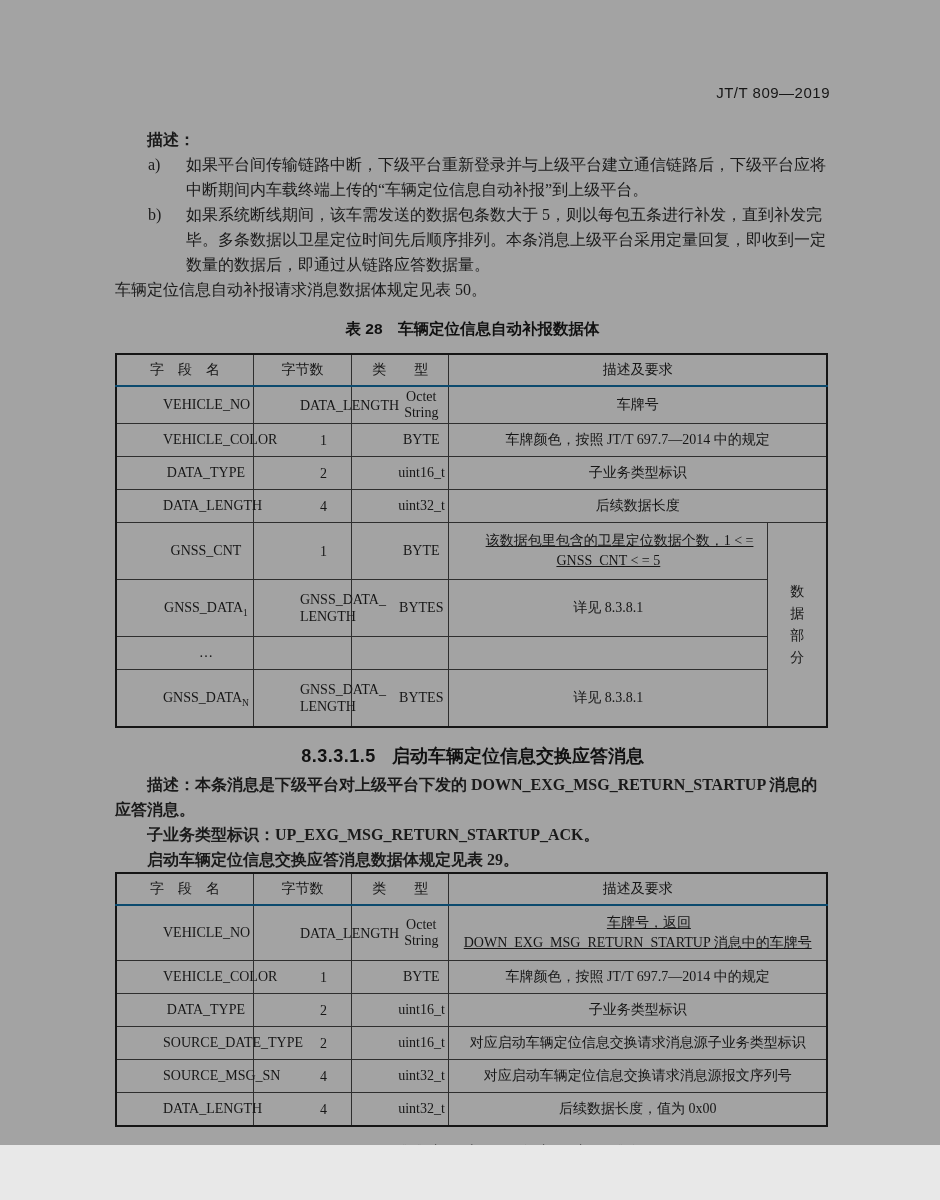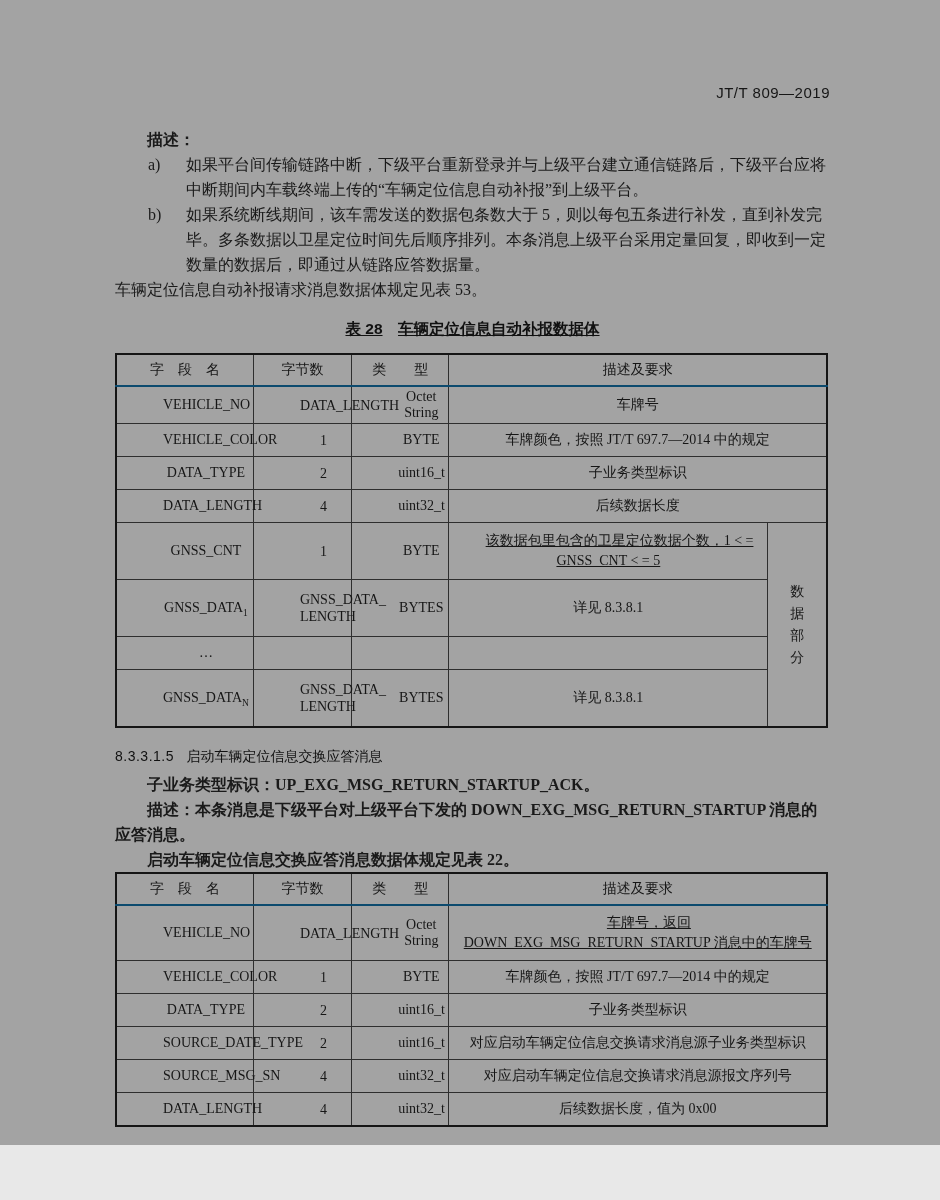--- a/index.html
+++ b/index.html
@@ -31,21 +31,20 @@
   .desc-label{margin-top:26px;}
   .li{position:relative;padding-left:71px;}
   .li .marker{position:absolute;left:33px;top:0;}
   .tbl-caption{
     margin-top:17px;margin-bottom:13px;
     text-align:center;
     font-family:"Liberation Sans", sans-serif;
     font-weight:bold;
     font-size:15.5px;
     color:#111;
-    text-decoration:underline;
   }
   .tbl-caption .cap-label{margin-right:1em;}
   table{
     border-collapse:collapse;
     table-layout:fixed;
     font-size:14px;
     color:#161616;
     margin:0;
   }
   #table28{width:713px;}
@@ -65,23 +64,24 @@
   .c-desc.fl-indent{text-indent:1.6em;text-decoration:underline;}
   .c-side{text-align:center;padding:2px 15px;line-height:22px;}
   #table28 tr:nth-child(6) td,
   #table28 tr:nth-child(7) td,
   #table28 tr:nth-child(9) td{height:50px;}
   #table29 tr:nth-child(2) td{height:48px;}
   sub{font-size:9.5px;line-height:0;}
   .clause{
     margin:16px 0 3px 0;
     font-family:"Liberation Sans", sans-serif;
-    font-weight:normal;
-    font-size:14px;
+    font-weight:bold;
+    font-size:18px;
     color:#111;
+    text-align:center;
   }
   .clause .clause-no{margin-right:0.9em;letter-spacing:0.5px;}
   .after-tbl{margin-top:15px;}
 </style>
 </head>
 <body>
 
 <div class="page">
   <div class="content">
 
@@ -90,21 +90,21 @@
     <div class="body-text">
       <p class="p-indent desc-label">描述：</p>
       <div class="li">
         <span class="marker">a)</span>
         <div>如果平台间传输链路中断，下级平台重新登录并与上级平台建立通信链路后，下级平台应将中断期间内车载终端上传的“车辆定位信息自动补报”到上级平台。</div>
       </div>
       <div class="li">
         <span class="marker">b)</span>
         <div>如果系统断线期间，该车需发送的数据包条数大于 5，则以每包五条进行补发，直到补发完毕。多条数据以卫星定位时间先后顺序排列。本条消息上级平台采用定量回复，即收到一定数量的数据后，即通过从链路应答数据量。</div>
       </div>
-      <p>车辆定位信息自动补报请求消息数据体规定见表 53。</p>
+      <p>车辆定位信息自动补报请求消息数据体规定见表 50。</p>
     </div>
 
     <div class="tbl-caption">
       <span class="cap-label">表 28</span><span>车辆定位信息自动补报数据体</span>
     </div>
 
     <table id="table28">
       <colgroup>
         <col style="width:137px">
           <col style="width:98px">
@@ -170,23 +170,23 @@
             <td class="c-center">BYTES</td>
             <td class="c-desc">详见 8.3.8.1</td>
           </tr>
         </tbody>
       </table>
 
     <div class="body-text">
       <h4 class="clause">
         <span class="clause-no">8.3.3.1.5</span><span>启动车辆定位信息交换应答消息</span>
       </h4>
+      <p class="p-indent">描述：本条消息是下级平台对上级平台下发的 DOWN_EXG_MSG_RETURN_STARTUP 消息的应答消息。</p>
       <p class="p-indent">子业务类型标识：UP_EXG_MSG_RETURN_STARTUP_ACK。</p>
-      <p class="p-indent">描述：本条消息是下级平台对上级平台下发的 DOWN_EXG_MSG_RETURN_STARTUP 消息的应答消息。</p>
-      <p class="p-indent">启动车辆定位信息交换应答消息数据体规定见表 22。</p>
+      <p class="p-indent">启动车辆定位信息交换应答消息数据体规定见表 29。</p>
     </div>
 
 
     <table id="table29">
       <colgroup>
         <col style="width:137px">
           <col style="width:98px">
           <col style="width:97px">
           <col style="width:377px">
       </colgroup>

